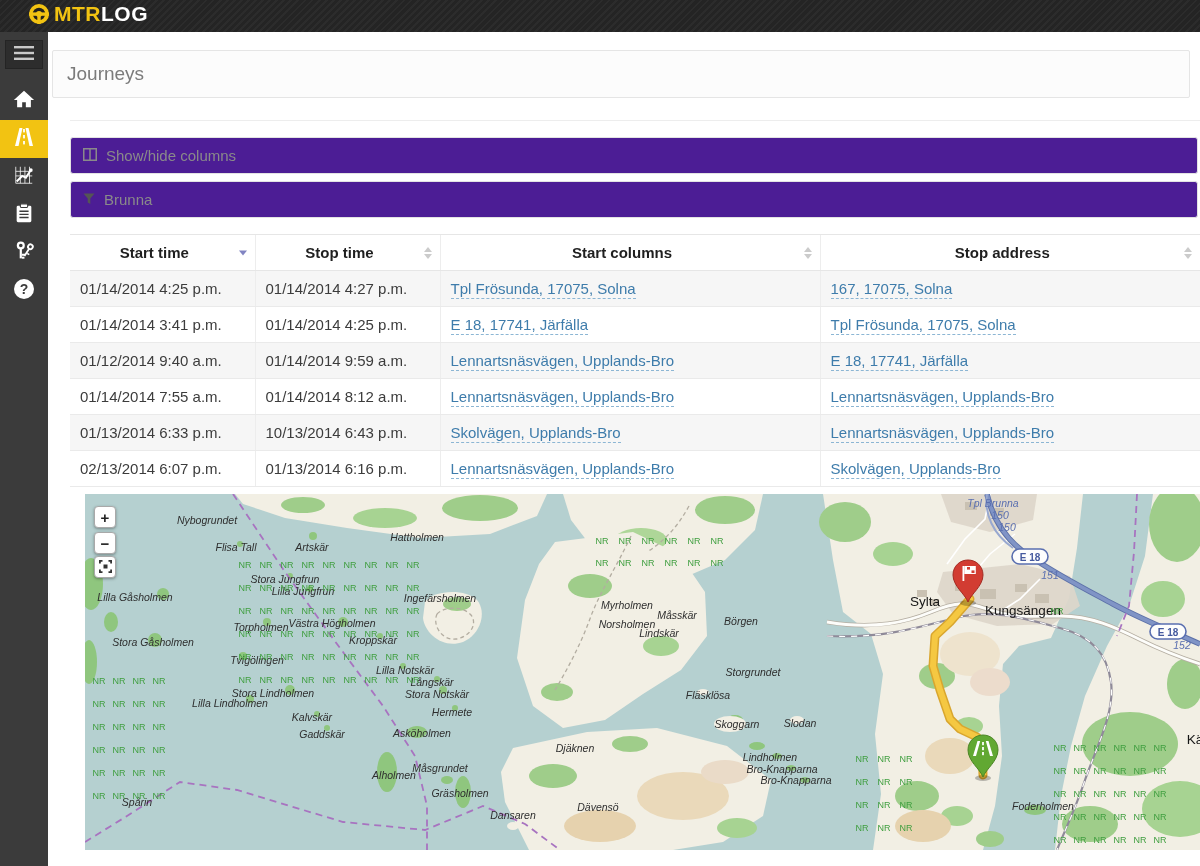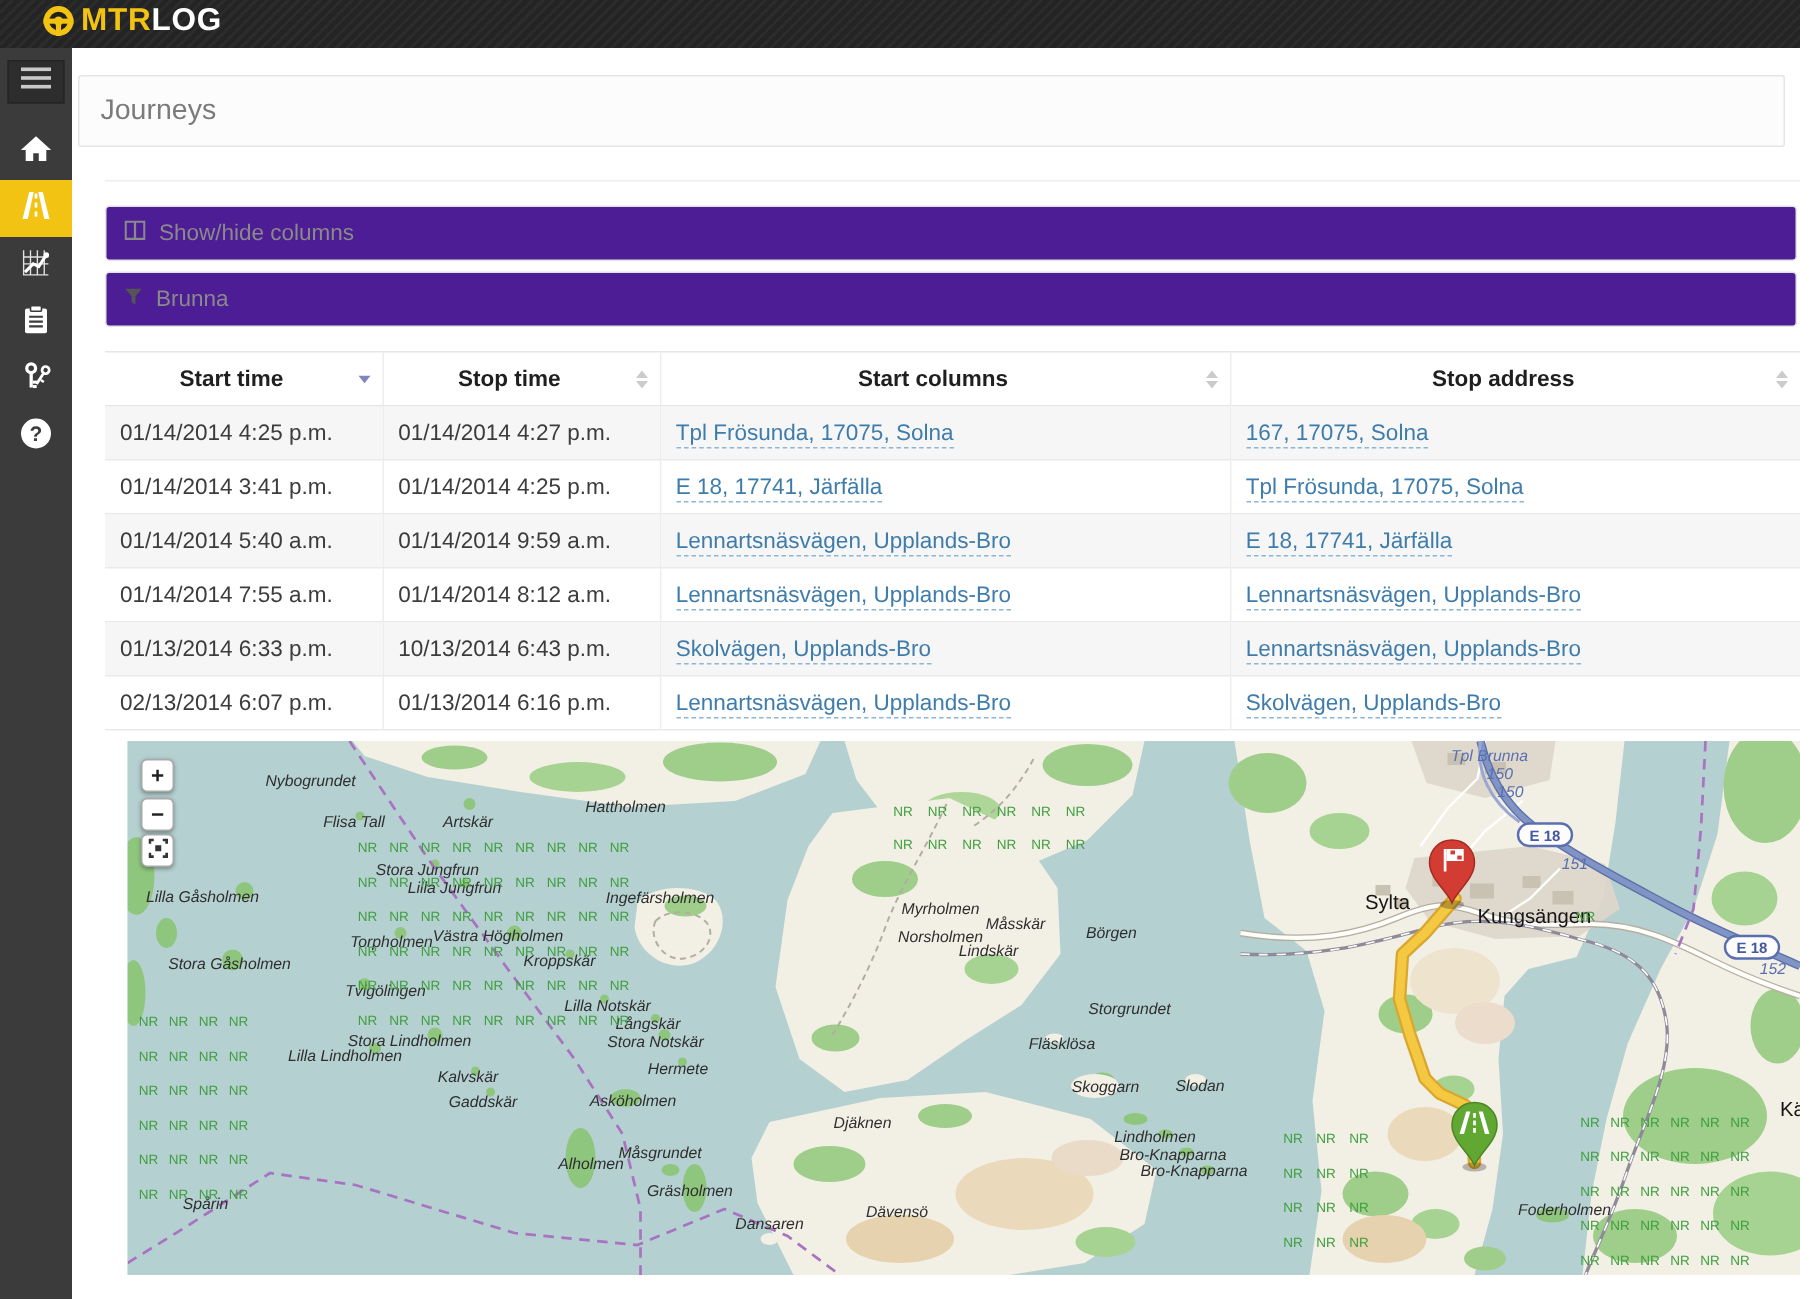--- a/index.html
+++ b/index.html
@@ -209,21 +209,21 @@
           <td><a class="addr">Tpl Frösunda, 17075, Solna</a></td>
           <td><a class="addr">167, 17075, Solna</a></td>
         </tr>
         <tr>
           <td>01/14/2014 3:41 p.m.</td>
           <td>01/14/2014 4:25 p.m.</td>
           <td><a class="addr">E 18, 17741, Järfälla</a></td>
           <td><a class="addr">Tpl Frösunda, 17075, Solna</a></td>
         </tr>
         <tr>
-          <td>01/14/2014 5:40 a.m.</td>
+          <td>01/12/2014 9:40 a.m.</td>
           <td>01/14/2014 9:59 a.m.</td>
           <td><a class="addr">Lennartsnäsvägen, Upplands-Bro</a></td>
           <td><a class="addr">E 18, 17741, Järfälla</a></td>
         </tr>
         <tr>
           <td>01/14/2014 7:55 a.m.</td>
           <td>01/14/2014 8:12 a.m.</td>
           <td><a class="addr">Lennartsnäsvägen, Upplands-Bro</a></td>
           <td><a class="addr">Lennartsnäsvägen, Upplands-Bro</a></td>
         </tr>

